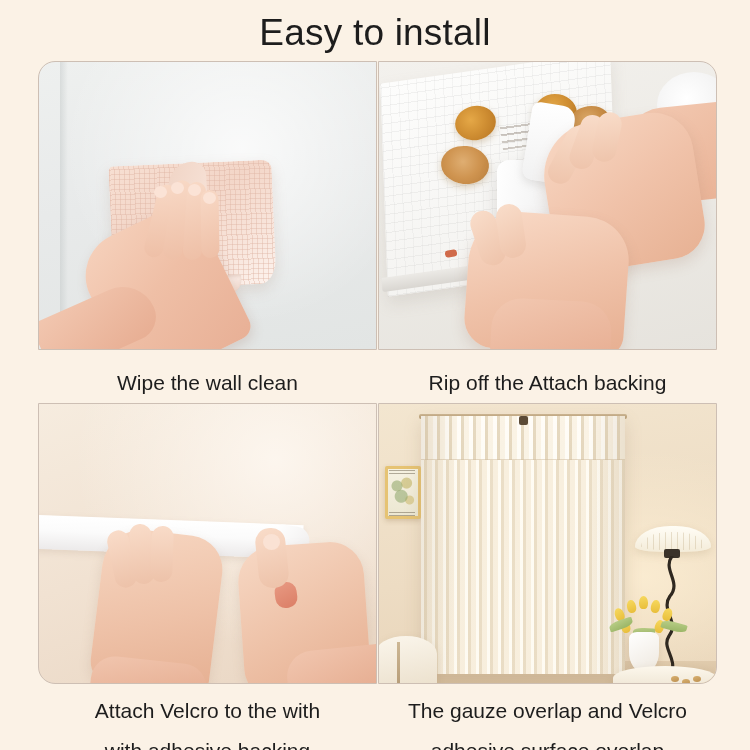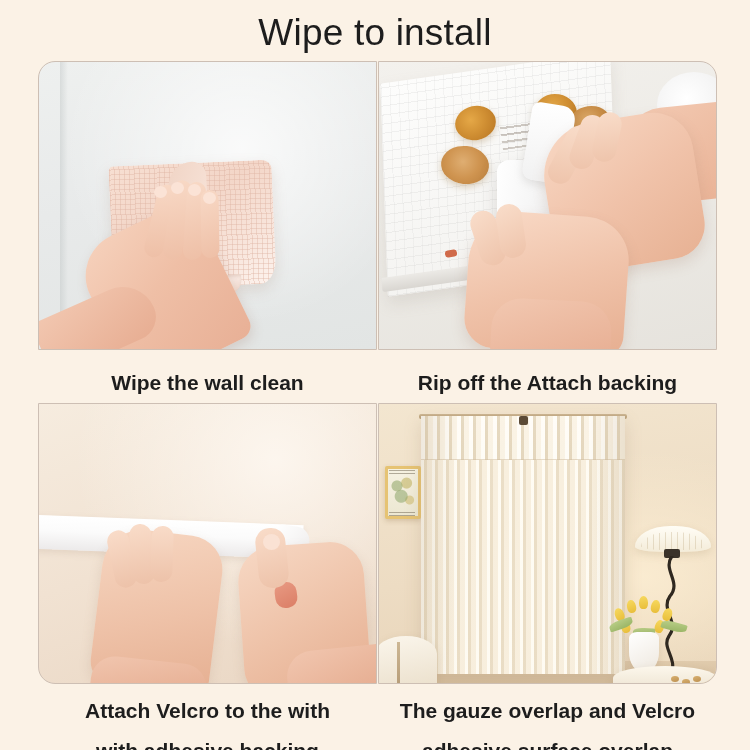--- a/index.html
+++ b/index.html
@@ -25,21 +25,21 @@
     position: absolute;
     top: 61px; left: 38px;
     width: 679px;
     display: grid;
     grid-template-columns: 339px 339px;
     grid-template-rows: auto auto;
     column-gap: 1px;
     row-gap: 0px;
   }
 
-  .cell { position: relative; font-weight: bold; }
+  .cell { position: relative; }
 
   .photo {
     position: relative;
     width: 339px; height: 289px;
     border: 1px solid #cdbfb4;
     overflow: hidden;
     background: #efefef;
   }
   .cell.tl .photo { border-radius: 17px 0 0 0; }
   .cell.tr .photo { border-radius: 0 17px 0 0; }
@@ -361,21 +361,21 @@
   .floor4 {
     position: absolute; left: 0; bottom: 0; width: 100%; height: 22px;
     background: linear-gradient(180deg,#e0cbad,#d6bf9e);
   }
 </style>
 </head>
 <body>
 
 <div class="page">
 
-  <div class="page-title">Wipe to install</div>
+  <div class="page-title">Easy to install</div>
 
   <div class="grid">
 
     <div class="cell tl">
       <div class="photo p1">
         <div class="wall-shade"></div>
         <div class="wall-edge"></div>
         <div class="cloth"></div>
         <div class="cloth-fold"></div>
         <div class="hand1"></div>

